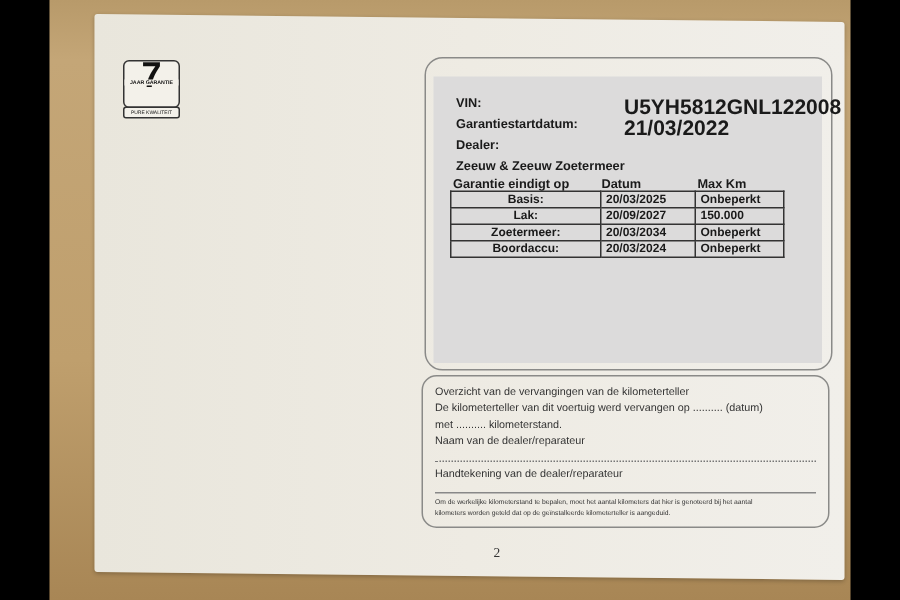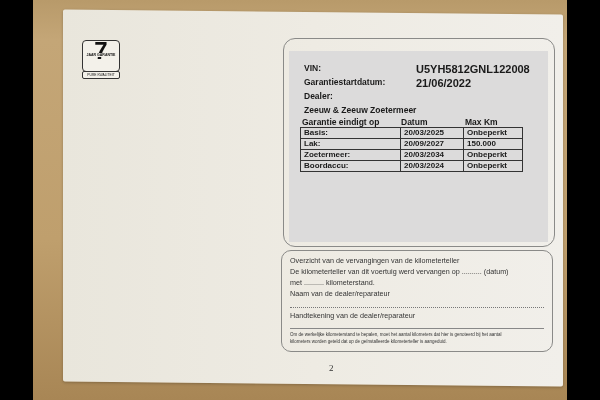--- a/index.html
+++ b/index.html
@@ -11,24 +11,24 @@
     border-radius:2px;box-shadow:0 1px 3px rgba(0,0,0,0.25);
     transform:skewY(0.6deg);}
   .logo{position:absolute;left:82px;top:40px;width:36px;height:30px;border:1px solid #333;border-radius:4px;background:#f3f1ea;}
   .logo .seven{position:absolute;left:0;right:0;top:-4px;text-align:center;font-size:24px;font-weight:bold;color:#111;}
   .logo .top{position:absolute;left:0;right:0;top:12px;text-align:center;font-size:3.5px;font-weight:bold;color:#111;background:#f3f1ea;}
   .logo .bottom{position:absolute;left:-1px;right:-1px;bottom:-8px;height:6px;border:1px solid #333;border-radius:2px;text-align:center;font-size:3.3px;line-height:6px;color:#111;background:#f3f1ea;}
 
   .box1{position:absolute;left:283px;top:38px;width:270px;height:207px;border:1px solid #8a8a88;border-radius:12px;}
   .sticker{position:absolute;left:289px;top:51px;width:259px;height:191px;background:#dcdbdb;}
   .sticker .row{position:absolute;left:15px;font-size:8.5px;color:#1a1a1a;font-weight:bold;}
-  .sticker .val{position:absolute;left:127px;font-size:11px;color:#1a1a1a;font-weight:bold;}
+  .sticker .val{position:absolute;left:127px;font-size:14px;color:#1a1a1a;font-weight:bold;}
   .wtable{position:absolute;left:11px;top:76px;border-collapse:collapse;font-size:8px;font-weight:bold;color:#1a1a1a;}
   .wtable td{border:1px solid #333;padding:0 3px;height:10px;line-height:10px;}
-  .wtable td.c1{width:93px;}
+  .wtable td.c1{width:93px;text-align:center;}
   .wtable td.c2{width:56px;}
   .wtable td.c3{width:52px;}
   .wtable{border:1.5px solid #333;}
 
   .box2{position:absolute;left:281px;top:250px;width:270px;height:100px;border:1px solid #8a8a88;border-radius:10px;}
   .box2 .ln{position:absolute;left:8px;font-size:7.2px;color:#333;white-space:nowrap;}
   .box2 .dots{position:absolute;left:8px;right:8px;border-top:1px dotted #777;}
   .box2 .rule{position:absolute;left:8px;right:8px;border-top:1px solid #888;}
   .box2 .fine{position:absolute;left:8px;font-size:4.5px;color:#333;white-space:nowrap;}
   .pagenum{position:absolute;left:329px;top:363px;font-size:9px;color:#333;font-family:"Liberation Serif",serif;}
@@ -43,21 +43,21 @@
   <div class="seven">7</div>
   <div class="top">JAAR GARANTIE</div>
   <div class="bottom">PURE KWALITEIT</div>
 </div>
 
 <div class="box1"></div>
 <div class="sticker">
   <div class="row" style="top:12px">VIN:</div>
   <div class="val" style="top:12px">U5YH5812GNL122008</div>
   <div class="row" style="top:26px">Garantiestartdatum:</div>
-  <div class="val" style="top:26px">21/06/2022</div>
+  <div class="val" style="top:26px">21/03/2022</div>
   <div class="row" style="top:40px">Dealer:</div>
   <div class="row" style="top:54px">Zeeuw &amp; Zeeuw Zoetermeer</div>
   <div class="row" style="top:66px;left:13px">Garantie eindigt op</div>
   <div class="row" style="top:66px;left:112px">Datum</div>
   <div class="row" style="top:66px;left:176px">Max Km</div>
   <table class="wtable">
     <tbody>
         <tr>
       <td class="c1">Basis:</td>
       <td class="c2">20/03/2025</td>

